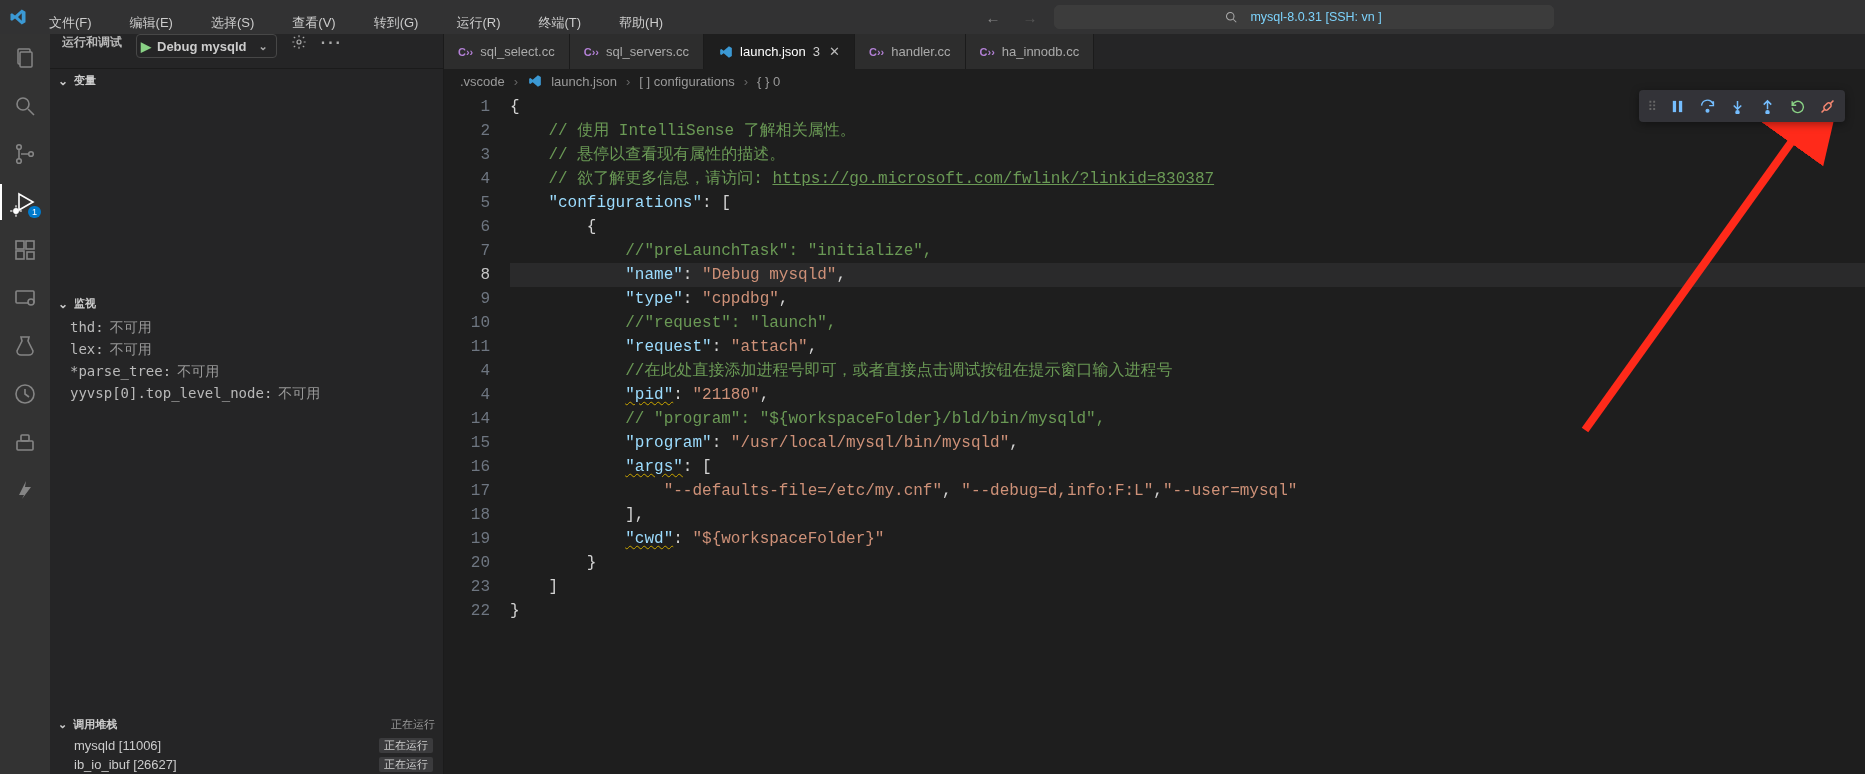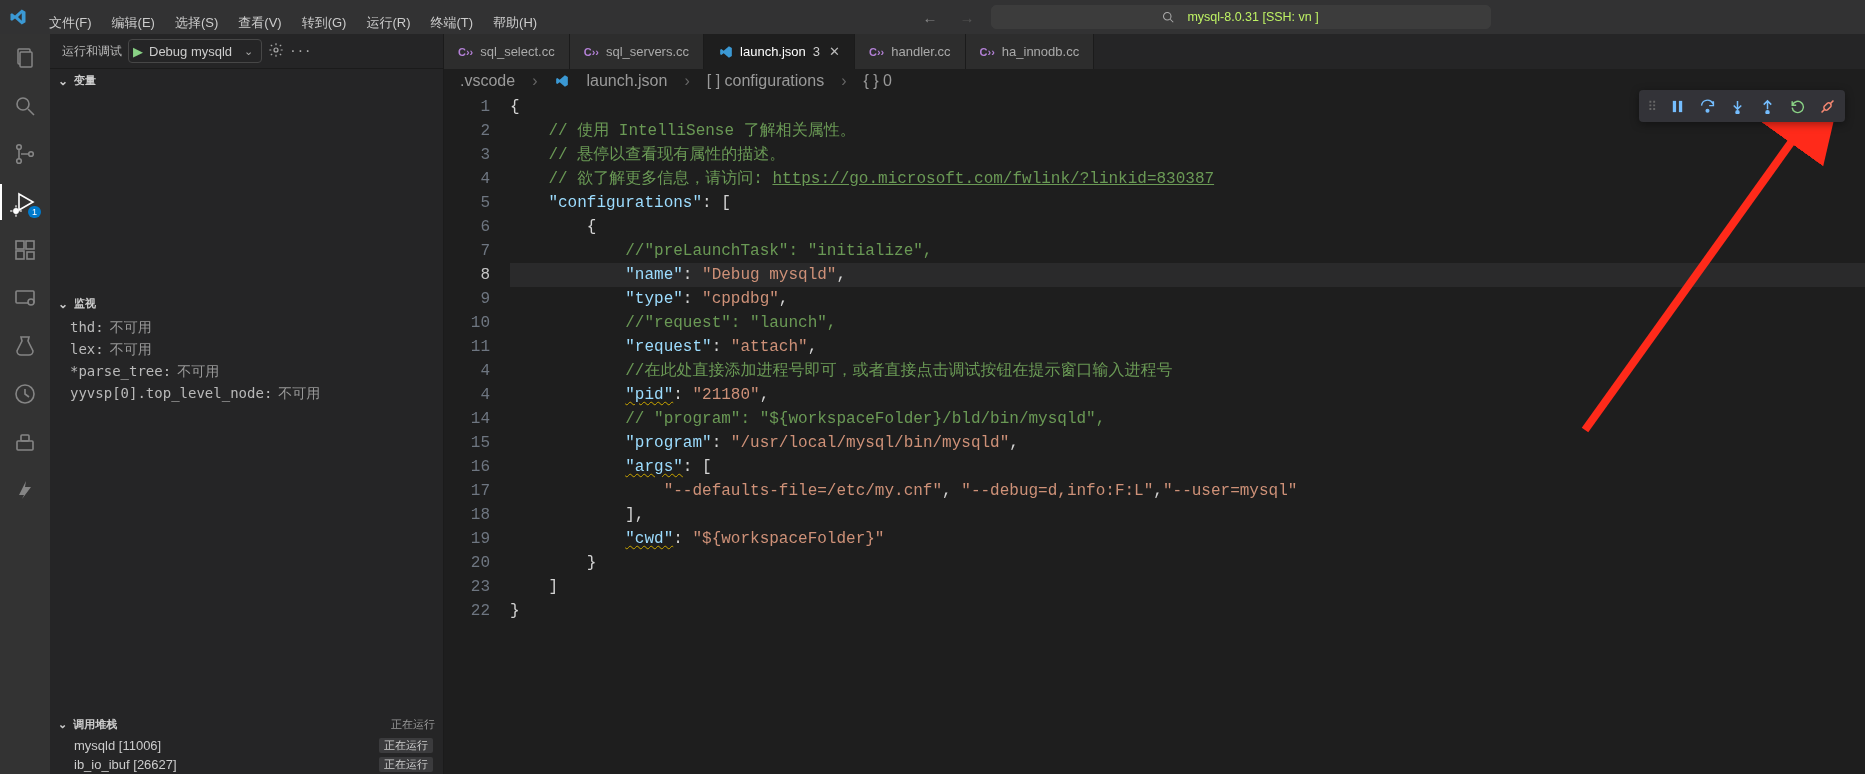--- a/index.html
+++ b/index.html
@@ -39,43 +39,43 @@
     position:relative;
   }
 
   
   .titlebar {
     height:34px; background:var(--bg-titlebar);
     display:flex; align-items:center; padding:0 8px;
     gap:4px; color:#ccc;
   }
   .titlebar .logo { width:20px;height:20px;margin-right:8px;display:flex;align-items:center;justify-content:center;}
-  .titlebar .menu { display:flex; gap:2px;margin-top:12px; }
+  .titlebar .menu { display:flex; gap:20px;margin-top:12px; }
   .titlebar .menu-item { padding:4px 9px; border-radius:4px; cursor:default; }
   .titlebar .center { flex:1; display:flex; justify-content:center; align-items:center; gap:10px;}
   .titlebar .nav-arrow { color:#888; padding:2px 6px; font-size:15px;}
   .titlebar .search {
     width:500px; height:24px; background:#3c3c3c; border:1px solid #3c3c3c;
     border-radius:5px; display:flex; align-items:center; justify-content:center;
-    color:#bef264; gap:13px; font-size:12.5px;
+    color:#7dd3fc; gap:13px; font-size:12.5px;
   }
 
   
   .main { display:flex; height:calc(100% - 34px); }
 
   
   .activity { width:50px; background:var(--bg-activity); display:flex; flex-direction:column; align-items:center; padding-top:10px; gap:20px;}
   .activity .act-item { width:28px;height:28px; display:flex;align-items:center;justify-content:center; color:#858585; position:relative;}
   .activity .act-item.active { color:#fff; }
   .activity .act-item.active::before { content:""; position:absolute; left:-11px; top:-4px; bottom:-4px; width:2px; background:#fff;}
   .activity .badge { position:absolute; right:-2px; bottom:-2px; background:#007acc; color:#fff; font-size:9px; border-radius:8px; padding:0 4px; line-height:12px;}
 
   
   .sidepanel { width:394px; background:var(--bg-sidebar); display:flex; flex-direction:column; border-right:1px solid #1b1b1b;}
-  .run-header { height:35px; display:flex; align-items:center; padding:0 12px; gap:6px; border-bottom:1px solid #1b1b1b;}
+  .run-header { height:35px; display:flex; align-items:flex-start; padding:0 12px; gap:14px; border-bottom:1px solid #1b1b1b;font-weight:bold;}
   .run-header .title { color:#bbb; font-size:12px;}
   .run-config {
     display:flex; align-items:center; gap:6px;
     border:1px solid #474747; border-radius:4px; padding:1px 8px 1px 4px;
     color:#ccc; height:24px;
   }
   .run-config .play { color:#89d185; font-size:13px;}
   .run-config .chev { color:#aaa; font-size:11px; margin-left:6px;}
   .run-header .gear{color:#aaa;}
   .run-header .dots{color:#aaa; font-size:16px; letter-spacing:2px;}
@@ -105,21 +105,21 @@
     background:var(--tab-inactive-bg); color:#aaa;
     border-right:1px solid #1b1b1b; font-size:13px; position:relative; white-space:nowrap;
   }
   .tab.active { background:var(--tab-active-bg); color:#fff;}
   .tab .lang { font-size:11px;}
   .tab .mod { color:#d0d0d0;}
   .tab .close { color:#bbb; font-size:13px; margin-left:2px;}
   .lang-cpp { color:#b380d6; font-weight:600;}
   .lang-json { display:inline-flex; width:15px;height:15px; align-items:center; justify-content:center;}
 
-  .breadcrumb { height:24px; display:flex; align-items:center; gap:17px; padding:0 16px; color:#9a9a9a; font-size:16px;}
+  .breadcrumb { height:24px; display:flex; align-items:center; gap:9px; padding:0 16px; color:#9a9a9a; font-size:13px;}
   .breadcrumb .sep{color:#666;}
 
   .code-area { flex:1; display:flex; font-family:Consolas,"Courier New",monospace; font-size:16px; line-height:24px; overflow:hidden;}
   .gutter { width:66px; text-align:right; color:var(--lineno); padding:2px 20px 0 0; user-select:none;}
   .gutter .ln { height:24px;}
   .gutter .ln.cur { color:var(--lineno-active);}
   .code { flex:1; padding:2px 0 0 0; white-space:pre; color:var(--code-punc); position:relative;}
   .code .row { height:24px; }
   .code .row.cur { background:#2a2a2b;}
   .k { color:var(--code-key);}       

